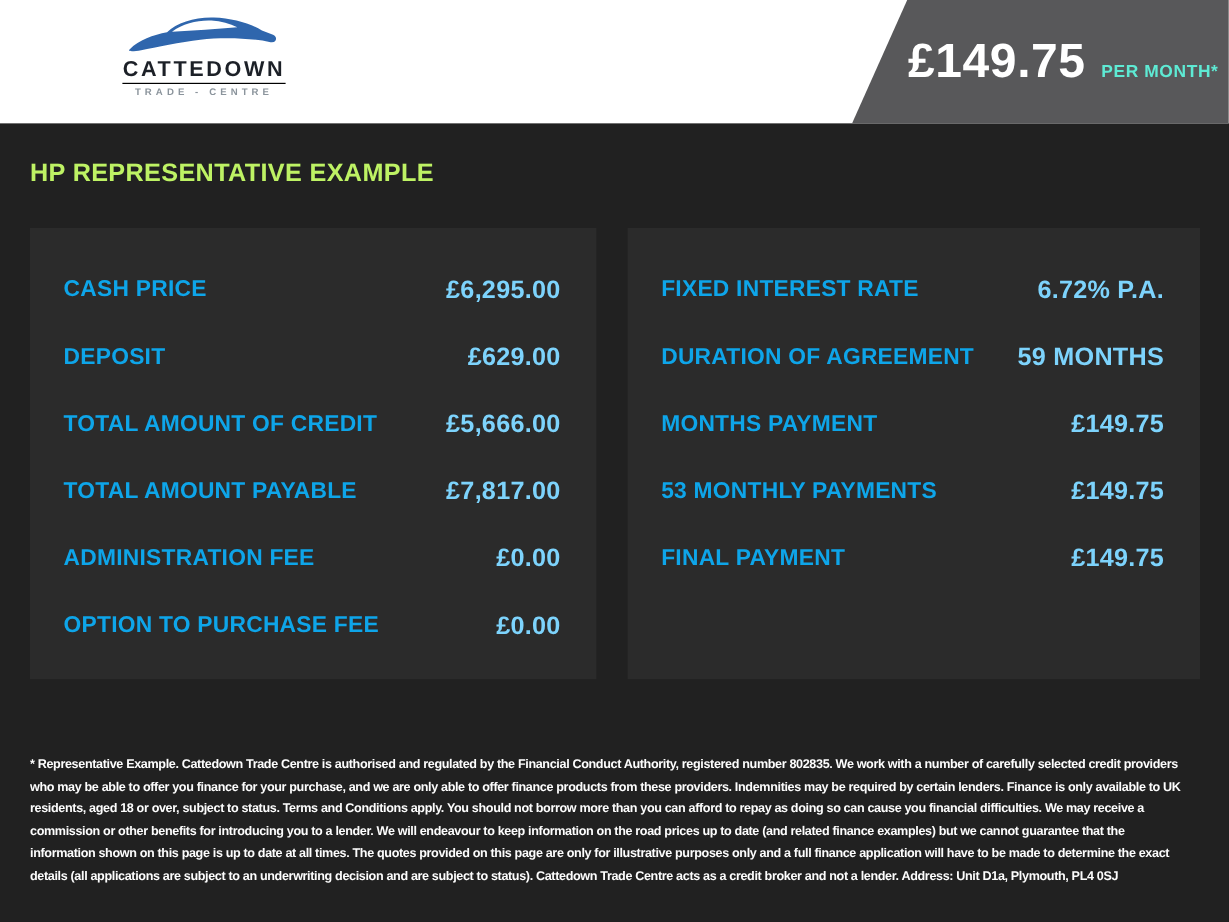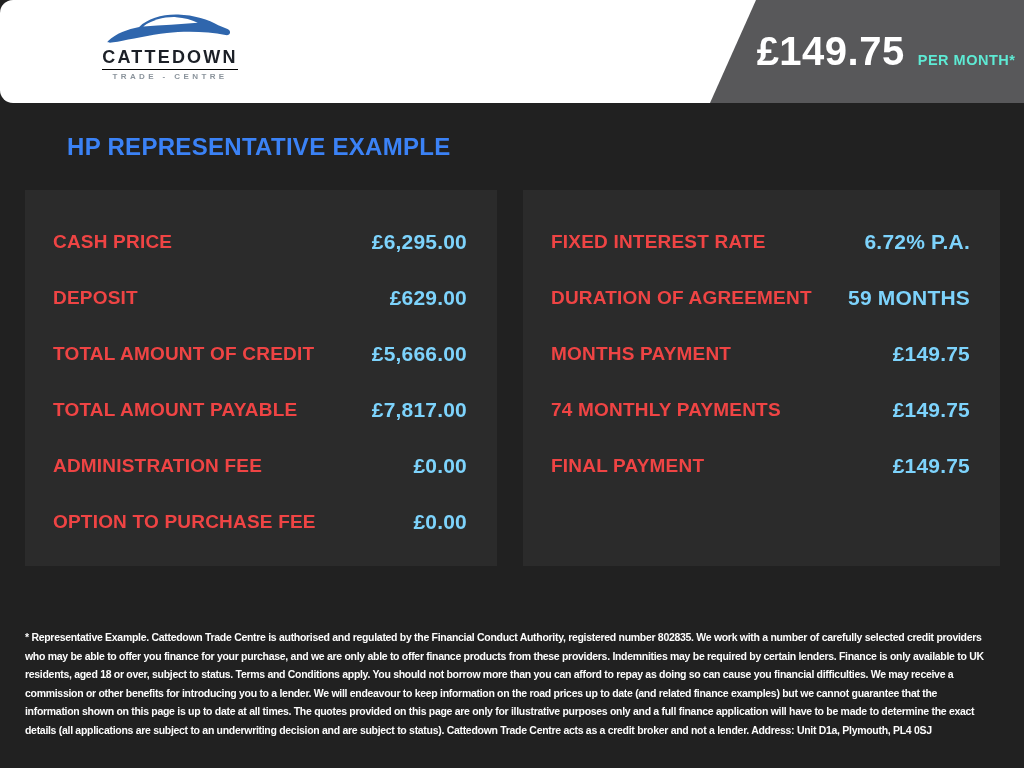--- a/index.html
+++ b/index.html
@@ -1,48 +1,48 @@
 <!DOCTYPE html>
 <html><head>
 <meta charset="utf-8">
 <style>
   * { margin:0; padding:0; box-sizing:border-box; }
   html,body { width:1024px; height:768px; overflow:hidden; }
   body { font-family:"Liberation Sans", sans-serif; background:#212121; }
 
   
-  .header { position:relative; width:1024px; height:103px; background:#ffffff;border-radius:13px; }
+  .header { position:relative; width:1024px; height:103px; background:#ffffff; }
 
   .logo { position:absolute; left:102px; top:12px; width:136px; text-align:center; cursor:pointer; }
   .logo-car { display:block; width:136px; height:38px; margin:0 auto -3px auto; }
   .logo-name { font-size:18px; font-weight:bold; color:#1c2027; letter-spacing:2.2px; line-height:20px; }
   .logo-sub { margin-top:2px; border-top:1px solid #000000; padding-top:2px;
               font-size:8px; font-weight:bold; color:#8b949c; letter-spacing:3.4px; }
 
   .banner { position:absolute; right:0; top:0; width:314px; height:103px; background:#58585a;
             clip-path:polygon(46px 0, 100% 0, 100% 100%, 0 100%);
             display:flex; align-items:center; justify-content:center; padding-left:38px; }
   .banner-inner { display:flex; align-items:baseline; gap:13px; }
   .banner-amount { color:#ffffff; font-size:40px; font-weight:bold; letter-spacing:0.5px; }
   .banner-period { color:#5eead4; font-size:14.5px; font-weight:bold; letter-spacing:0.5px; }
 
   
   .main { position:relative; width:1024px; height:665px; background:#212121; }
 
-  .page-title { position:absolute; left:25px; top:30px; color:#3b82f6;
-                font-size:24px; font-weight:bold; letter-spacing:0.3px;margin-left:42px; }
+  .page-title { position:absolute; left:25px; top:30px; color:#bef264;
+                font-size:21px; font-weight:bold; letter-spacing:0.3px; }
 
   .panels { position:absolute; left:25px; top:87px; width:975px; display:flex; gap:26px; }
   .panel { background:#2b2b2b; height:376px; padding-top:24px; }
   .panel-left  { width:472px; }
   .panel-right { width:477px; }
 
   .row { height:56px; display:flex; align-items:center; justify-content:space-between;
          padding:0 30px 0 28px; }
-  .row-label { color:#ef4444; font-size:19px; font-weight:bold; letter-spacing:0.2px; white-space:nowrap; }
+  .row-label { color:#0ea5e9; font-size:19px; font-weight:bold; letter-spacing:0.2px; white-space:nowrap; }
   .row-value { color:#7dd3fc; font-size:21px; font-weight:bold; letter-spacing:0.2px; white-space:nowrap;margin-left:13px; }
 
   .disclaimer { position:absolute; left:25px; top:525px; width:968px;
                 color:#fdfdfd; font-size:10.5px; font-weight:bold;
                 letter-spacing:-0.3px; line-height:18.5px; }
 </style>
 </head>
 <body>
 
 <div class="header">
@@ -105,21 +105,21 @@
       </div>
       <div class="row">
         <span class="row-label">DURATION OF AGREEMENT</span>
         <span class="row-value">59 MONTHS</span>
       </div>
       <div class="row">
         <span class="row-label">MONTHS PAYMENT</span>
         <span class="row-value">£149.75</span>
       </div>
       <div class="row">
-        <span class="row-label">74 MONTHLY PAYMENTS</span>
+        <span class="row-label">53 MONTHLY PAYMENTS</span>
         <span class="row-value">£149.75</span>
       </div>
       <div class="row">
         <span class="row-label">FINAL PAYMENT</span>
         <span class="row-value">£149.75</span>
       </div>
     </div>
 
   </div>
 

